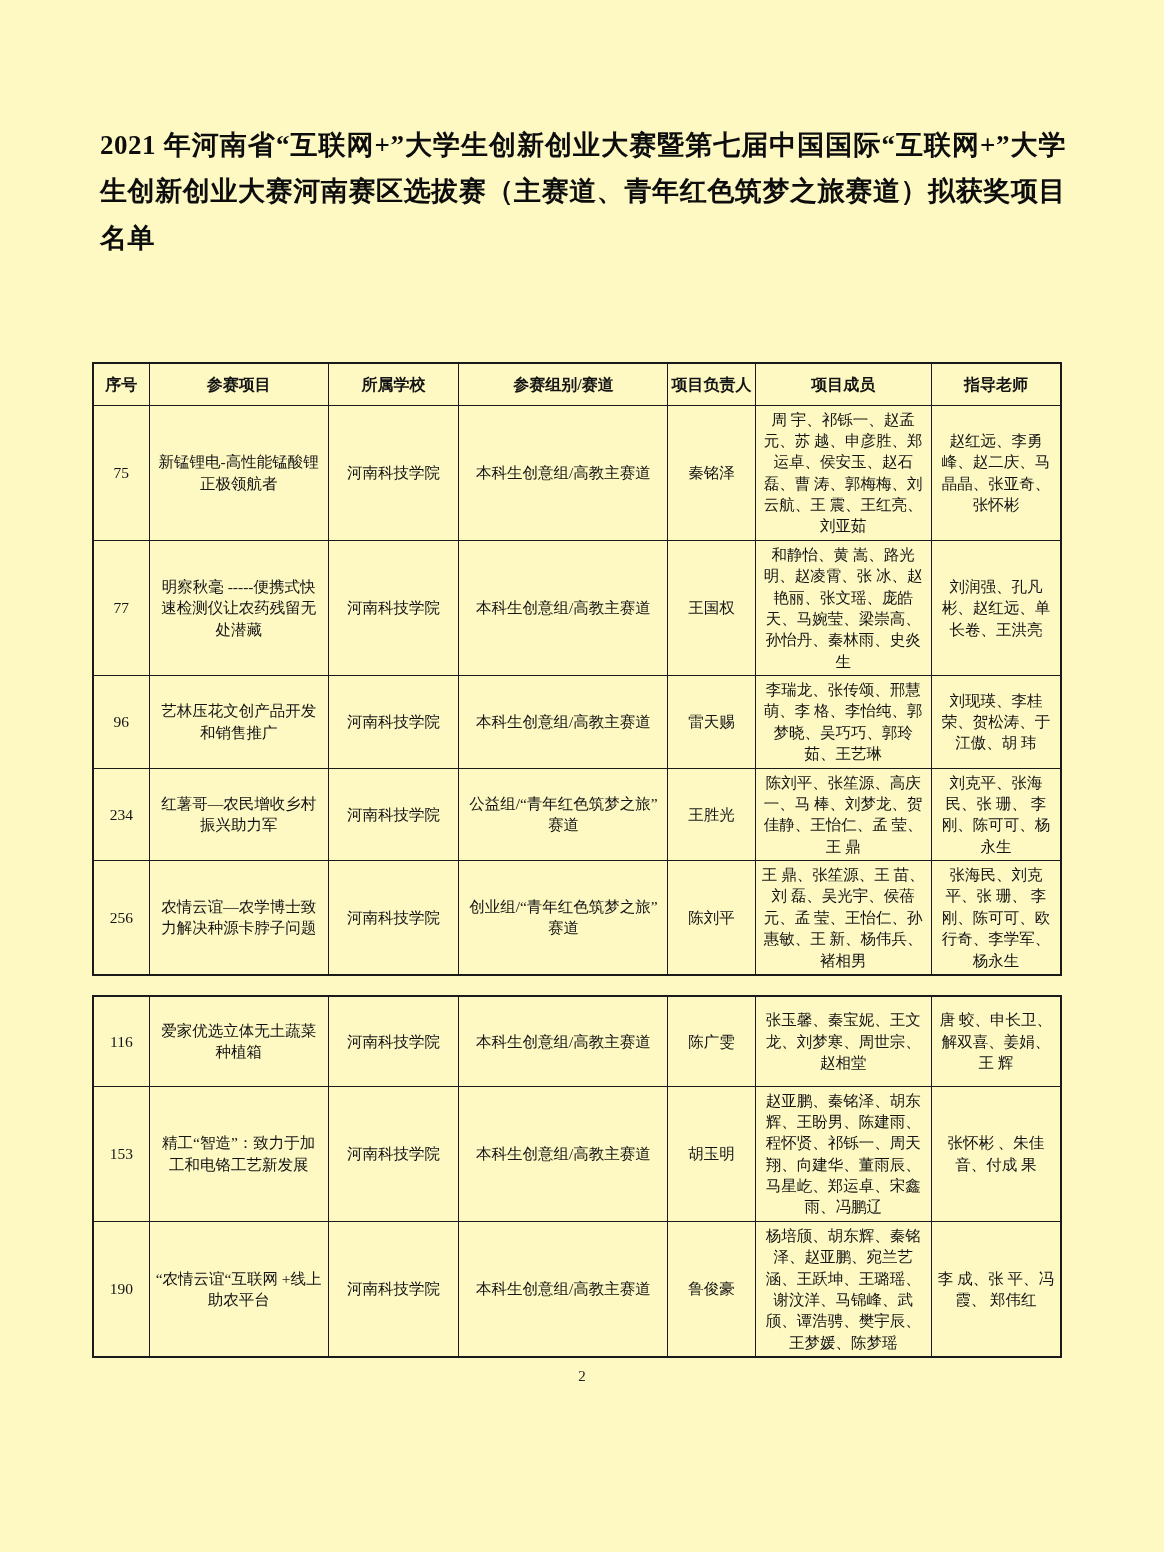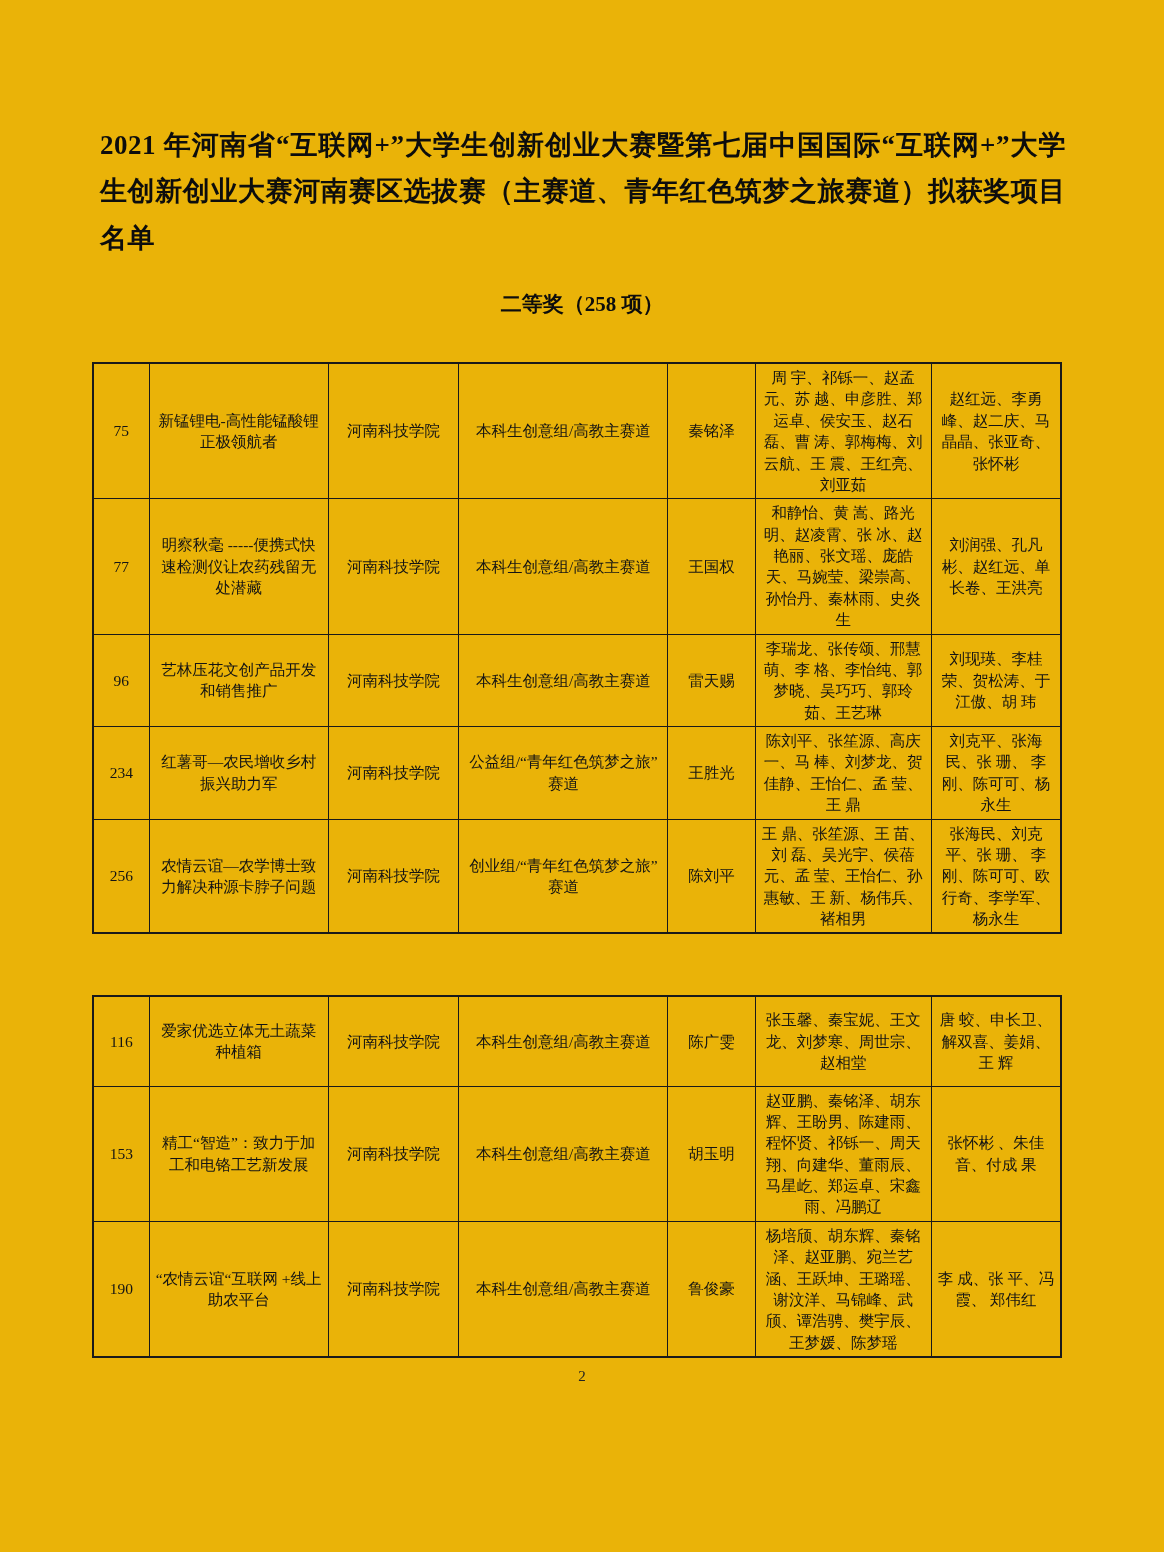--- a/index.html
+++ b/index.html
@@ -6,21 +6,21 @@
     margin: 0;
     padding: 0;
     background: #ffffff;
     font-family: "Liberation Serif", "DejaVu Serif", serif;
     color: #111111;
   }
   .page {
     position: relative;
     width: 1164px;
     height: 1552px;
-    background: #eab308;
+    background: #fef9c3;
     overflow: hidden;
   }
   .doc-title {
     position: absolute;
     left: 100px;
     right: 98px;
     top: 122px;
     font-size: 27px;
     font-weight: bold;
     line-height: 1.72;
@@ -84,33 +84,41 @@
     color: #222;
   }
 </style>
 </head>
 <body>
 
 <div class="page">
 
   <div class="doc-title">2021 年河南省“互联网+”大学生创新创业大赛暨第七届中国国际“互联网+”大学生创新创业大赛河南赛区选拔赛（主赛道、青年红色筑梦之旅赛道）拟获奖项目名单</div>
 
-  <div class="section-heading heading-2nd">二等奖（258 项）</div>
 
   <table class="doc-table table-2nd">
     <colgroup>
       <col style="width:5.8%">
         <col style="width:18.5%">
         <col style="width:13.5%">
       <col style="width:21.6%">
         <col style="width:9.0%">
         <col style="width:18.2%">
         <col style="width:13.4%">
     </colgroup>
     <tbody>
+        <tr style="height:42px">
+      <th>序号</th>
+      <th>参赛项目</th>
+      <th>所属学校</th>
+      <th>参赛组别/赛道</th>
+      <th>项目负责人</th>
+      <th>项目成员</th>
+      <th>指导老师</th>
+    </tr>
     <tr style="height:108px">
       <td class="cell-seq">75</td>
       <td class="cell-project">新锰锂电-高性能锰酸锂正极领航者</td>
       <td class="cell-school">河南科技学院</td>
       <td class="cell-track">本科生创意组/高教主赛道</td>
       <td class="cell-leader">秦铭泽</td>
       <td class="cell-members">周 宇、祁铄一、赵孟元、苏 越、申彦胜、郑运卓、侯安玉、赵石磊、曹 涛、郭梅梅、刘云航、王 震、王红亮、刘亚茹</td>
       <td class="cell-teachers va-top">赵红远、李勇峰、赵二庆、马晶晶、张亚奇、张怀彬</td>
     </tr>
     <tr style="height:102px">

